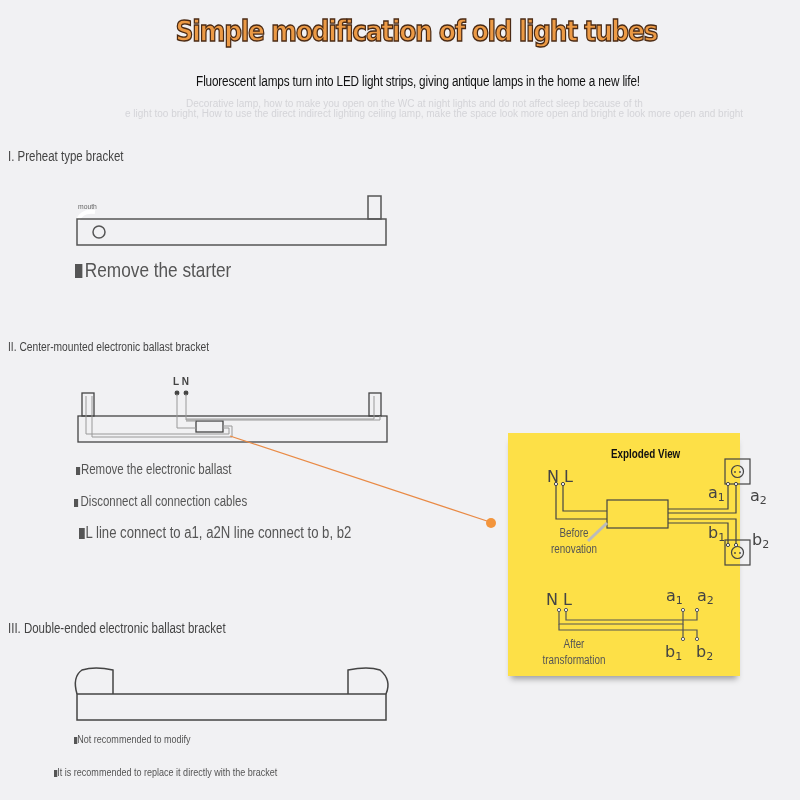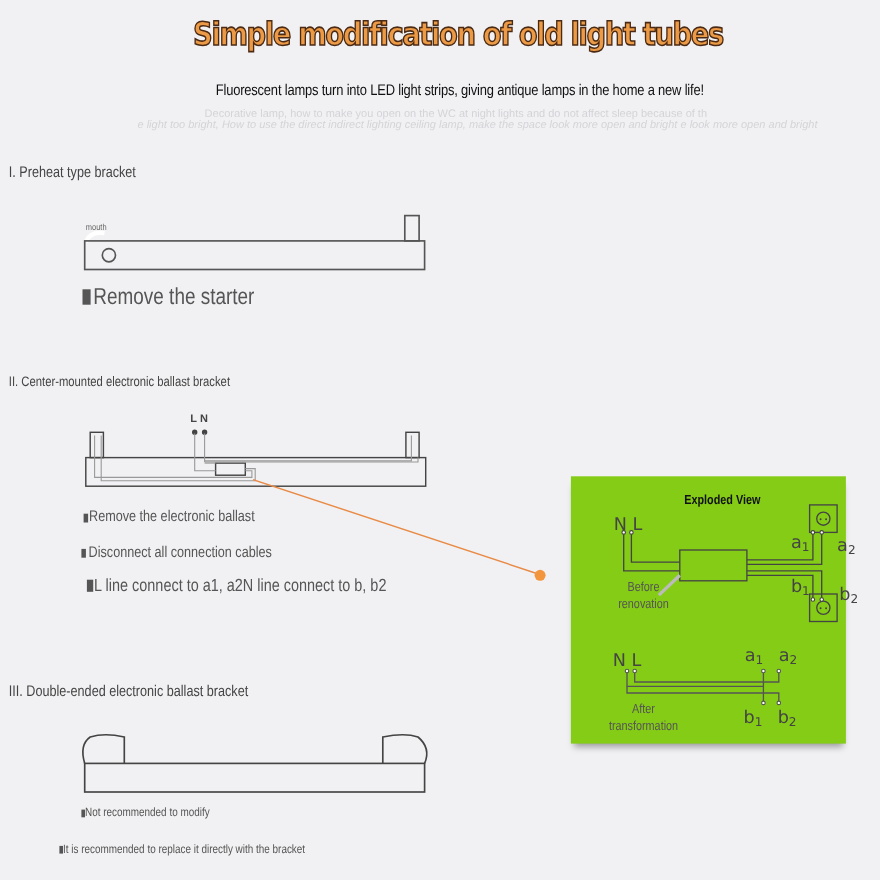--- a/index.html
+++ b/index.html
@@ -18,34 +18,34 @@
     -webkit-text-stroke: 1.4px #4a2a14;
     transform: scaleX(0.86); transform-origin: 400px 0;
   }
   .subtitle {
     left: 0; width: 836px; top: 73px; text-align: center;
     font-size: 14px; color: #111; letter-spacing: -0.2px;
     transform: scaleX(0.84); transform-origin: 418px 0;
   }
   .faint { font-size: 10px; color: #d4d4d8; white-space: nowrap; }
   .faint1 { left: 186px; top: 98px; }
-  .faint2 { left: 125px; top: 108px; font-style: italic; }
+  .faint2 { left: 125px; top: 108px; }
   .section-title {
     font-size: 14px; color: #444; white-space: nowrap;
     transform: scaleX(0.82); transform-origin: 0 0;
   }
   .note { color: #555; white-space: nowrap; transform: scaleX(0.82); transform-origin: 0 0; }
   .box-glyph {
     display: inline-block; width: 8px; height: 11px; background: #555;
     margin-right: 3px; vertical-align: -1px;
   }
   .big-note { font-size: 21px; color: #555; }
   svg { position: absolute; left: 0; top: 0; }
   .panel {
-    left: 519px; top: 433px; width: 250px; height: 243px; background: #84cc16;
+    left: 508px; top: 433px; width: 232px; height: 243px; background: #fde047;
     box-shadow: 0 6px 6px -3px rgba(0,0,0,0.35);
   }
   .panel-label { font-size: 12px; color: #555; text-align: center; transform: scaleX(0.82); }
   .panel-title { font-size: 12px; color: #111; font-weight: bold; transform: scaleX(0.82); transform-origin: 0 0; white-space: nowrap; }
   .lbl { font-family: "DejaVu Sans", sans-serif; color: #444; font-size: 16px; }
   .lbl sub { font-size: 11px; vertical-align: -3px; }
 </style>
 </head>
 <body>
 

